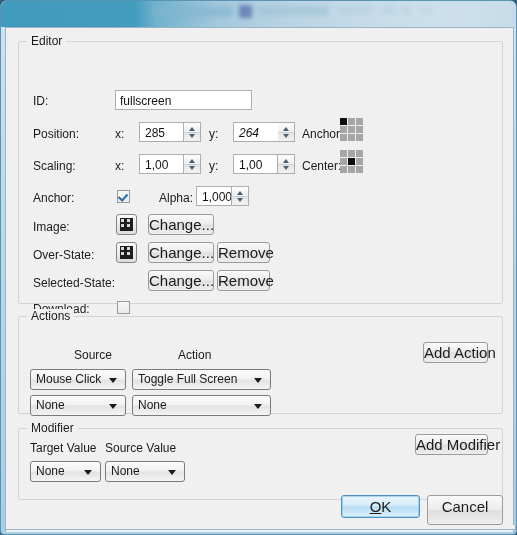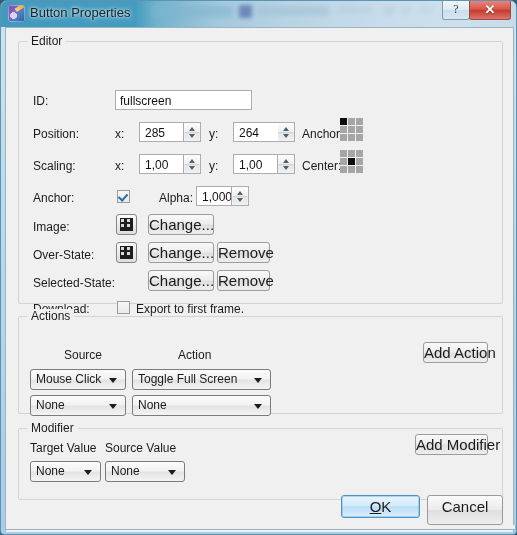--- a/index.html
+++ b/index.html
@@ -307,51 +307,40 @@
   <div class="glass-bg">
     <div class="glass-ghost gh1"></div>
     <div class="glass-ghost gh2"></div>
     <div class="glass-ghost gh3"></div>
     <div class="glass-ghost gh4"></div>
     <div class="glass-ghost gh5"></div>
     <div class="glass-ghost gh6"></div>
     <div class="glass-ghost gh7"></div>
   </div>
 
-  <div class="titlebar">
-    <div class="title-icon"></div>
-    <div class="title-text">Button Properties</div>
-
-    <div class="win-btn btn-help">
-      <span>?</span>
-    </div>
-    <div class="win-btn btn-close">
-      <span>✕</span>
-    </div>
-  </div>
 
   <div class="client">
 
     <div class="group" style="left:12px; top:13px; width:485px; height:263px;">
       <div class="group-title">Editor</div>
     </div>
 
     <div class="lbl" style="left:27px; top:66px;">ID:</div>
     <input class="tinput" style="left: 109px; top: 62px; width: 137px;" value="fullscreen">
 
     <div class="lbl" style="left:27px; top:99px;">Position:</div>
     <div class="lbl" style="left:109px; top:99px;">x:</div>
     <input class="tinput num" style="left: 133px; top: 94px; width: 45px;" value="285">
     <div class="spin" style="left:178px; top:94px;">
       <i class="up"></i>
         <div class="divider"></div>
         <i class="down"></i>
     </div>
     <div class="lbl" style="left:203px; top:99px;">y:</div>
-    <input class="tinput num" style="left: 227px; top: 94px; width: 55px;" value="264">
+    <input class="tinput num" style="left: 227px; top: 94px; width: 55px; font-style: italic;" value="264">
     <div class="spin" style="left:272px; top:94px;">
       <i class="up"></i>
         <div class="divider"></div>
         <i class="down"></i>
     </div>
     <div class="lbl" style="left:296px; top:99px;">Anchor:</div>
     <div class="grid3" style="left:334px; top:90px;">
       <div class="on"></div>
       <div></div>
       <div></div>
@@ -413,27 +402,26 @@
     </div>
     <div class="pbtn" style="left:142px; top:214px; width:66px;">Change...</div>
     <div class="pbtn" style="left:211px; top:214px; width:53px;">Remove</div>
 
     <div class="lbl" style="left:27px; top:248px;">Selected-State:</div>
     <div class="pbtn" style="left:142px; top:242px; width:66px;">Change...</div>
     <div class="pbtn" style="left:211px; top:242px; width:53px;">Remove</div>
 
     <div class="lbl" style="left:27px; top:274px;">Download:</div>
     <div class="cbox" style="left:111px; top:273px;"></div>
-    <div class="lbl" style="left:130px; top:274px;">Export to first frame.</div>
 
     <div class="group" style="left:12px; top:288px; width:485px; height:98px;">
       <div class="group-title">Actions</div>
     </div>
 
-    <div class="lbl" style="left:58px; top:320px;">Source</div>
+    <div class="lbl" style="left:68px; top:320px;">Source</div>
     <div class="lbl" style="left:172px; top:320px;">Action</div>
     <div class="pbtn" style="left:417px; top:314px; width:65px;">Add Action</div>
 
     <div class="combo" style="left:24px; top:341px; width:96px;">
       <span>Mouse Click</span>
       <span class="arrow"></span>
     </div>
     <div class="combo" style="left:126px; top:341px; width:139px;">
       <span>Toggle Full Screen</span>
       <span class="arrow"></span>

